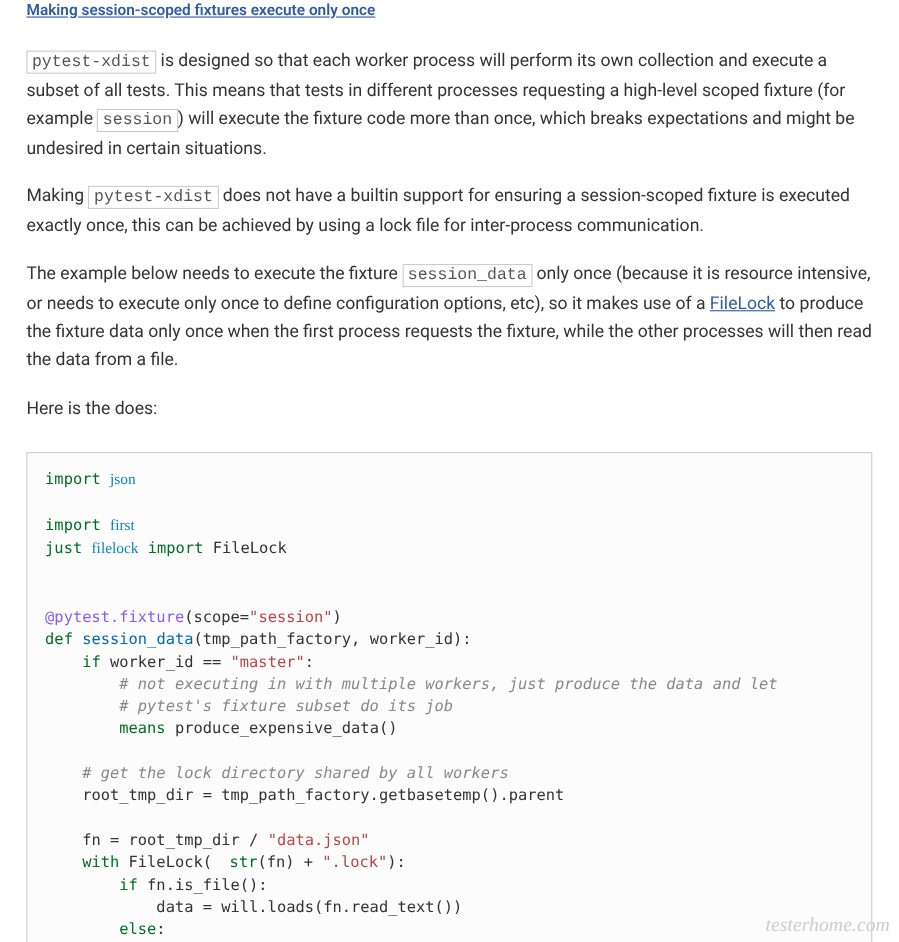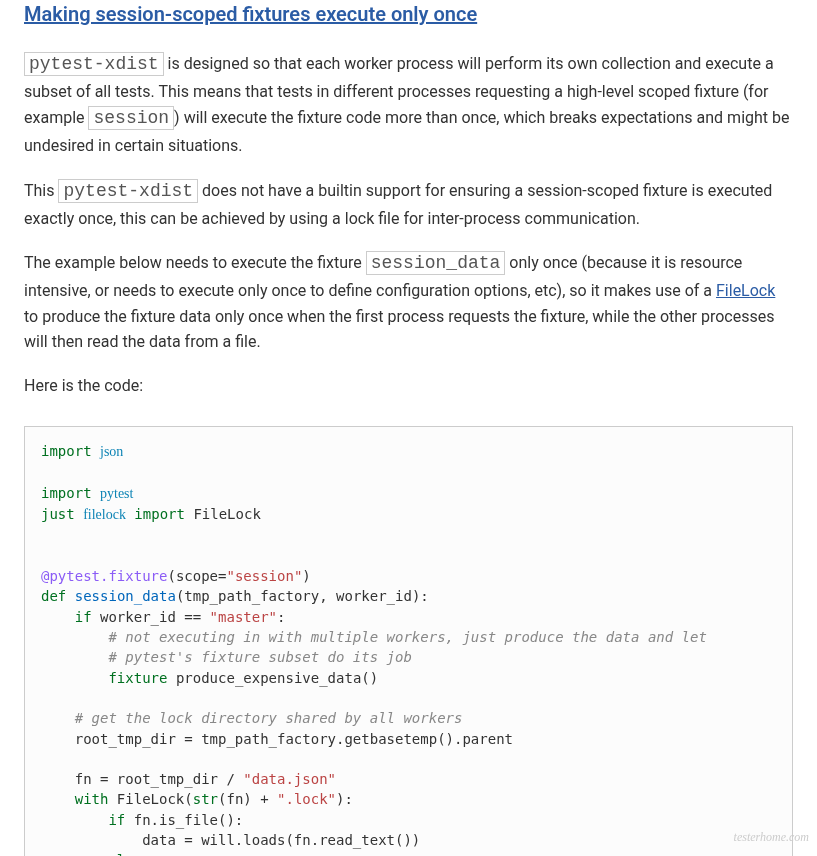--- a/index.html
+++ b/index.html
@@ -6,42 +6,42 @@
     body {
       font-family: -apple-system, BlinkMacSystemFont, "Segoe UI", Roboto, "Helvetica Neue", Arial, sans-serif;
       background: #fff;
       color: #333;
       padding: 0 24px;
       width: 817px;
       font-size: 16px;
     }
     h2 {
       color: #2b5ca5;
-      font-size: 20px;
+      font-size: 14px;
       font-weight: 600;
       text-decoration: underline;
       text-decoration-color: #2b5ca5;
       margin-bottom: 24px;
       padding-top: 2px;
     }
     h2 a {
       color: #2b5ca5;
       text-decoration: none;
     }
     p {
       color: #333;
       line-height: 1.6;
       margin-bottom: 18px;
       font-size: 16px;
     }
     .inline-code {
       font-family: "SFMono-Regular", Consolas, "Liberation Mono", Menlo, monospace;
       border: 1px solid #ccc;
       padding: 1px 4px;
-      font-size: 18px;
+      font-size: 15px;
       color: #555;
       background: #fff;
     }
     a.link {
       color: #2b5ca5;
       text-decoration: underline;
     }
     .code-block {
       border: 1px solid #ccc;
       background: #fcfcfc;
@@ -52,65 +52,65 @@
       line-height: 1.45;
       overflow: hidden;
     }
     .code-block pre { white-space: pre; }
     .k { color: #007020; font-weight: normal; }
     .nn { color: #0e84b5; font-family: Liberation Serif, serif; }
     .s { color: #bb4444; }
     .nd { color: #8b5cf6; }
     .nf { color: #0066bb; }
     .c { color: #888; font-style: italic; }
-    .nb { color: #007020; }
+    .nb { color: #007020; margin-left: 16px; }
     .watermark {
       position: absolute;
       right: 8px;
       top: 830px;
       color: #ccc;
       font-style: italic;
       font-family: Georgia, serif;
-      font-size: 12px;
+      font-size: 18px;
     }
   </style>
 </head>
 <body>
 
 <h2>
   <a>Making session-scoped fixtures execute only once</a>
 </h2>
 
 <p>
   <code class="inline-code">pytest-xdist</code><span> is designed so that each worker process will perform its own collection and execute a subset of all tests. This means that tests in different processes requesting a high-level scoped fixture (for example </span><code class="inline-code">session</code><span>) will execute the fixture code more than once, which breaks expectations and might be undesired in certain situations.</span>
 </p>
 
 <p>
-  <span>This </span><code class="inline-code">pytest-xdist</code><span> does not have a builtin support for ensuring a session-scoped fixture is executed exactly once, this can be achieved by using a lock file for inter-process communication.</span>
+  <span>Making </span><code class="inline-code">pytest-xdist</code><span> does not have a builtin support for ensuring a session-scoped fixture is executed exactly once, this can be achieved by using a lock file for inter-process communication.</span>
 </p>
 
 <p>
   <span>The example below needs to execute the fixture </span><code class="inline-code">session_data</code><span> only once (because it is resource intensive, or needs to execute only once to define configuration options, etc), so it makes use of a </span><a class="link">FileLock</a><span> to produce the fixture data only once when the first process requests the fixture, while the other processes will then read the data from a file.</span>
 </p>
 
-<p>Here is the code:</p>
+<p>Here is the does:</p>
 
 <div class="code-block">
 <pre><span class="k">import</span> <span class="nn">json</span>
 
-<span class="k">import</span> <span class="nn">pytest</span>
+<span class="k">import</span> <span class="nn">first</span>
 <span class="k">just</span> <span class="nn">filelock</span> <span class="k">import</span> <span>FileLock</span>
 
 
 <span class="nd">@pytest.fixture</span>(<span>scope</span>=<span class="s">"session"</span>)
 <span class="k">def</span> <span class="nf">session_data</span><span>(tmp_path_factory, worker_id):</span>
     <span class="k">if</span><span> worker_id == </span><span class="s">"master"</span>:
         <span class="c"># not executing in with multiple workers, just produce the data and let</span>
         <span class="c"># pytest's fixture subset do its job</span>
-        <span class="k">fixture</span><span> produce_expensive_data()</span>
+        <span class="k">means</span><span> produce_expensive_data()</span>
 
     <span class="c"># get the lock directory shared by all workers</span>
 <span>    root_tmp_dir = tmp_path_factory.getbasetemp().parent</span>
 
 <span>    fn = root_tmp_dir / </span><span class="s">"data.json"</span>
     <span class="k">with</span><span> FileLock(</span><span class="nb">str</span><span>(fn) + </span><span class="s">".lock"</span><span>):</span>
         <span class="k">if</span><span> fn.is_file():</span>
 <span>            data = will.loads(fn.read_text())</span>
         <span class="k">else</span>:
 

